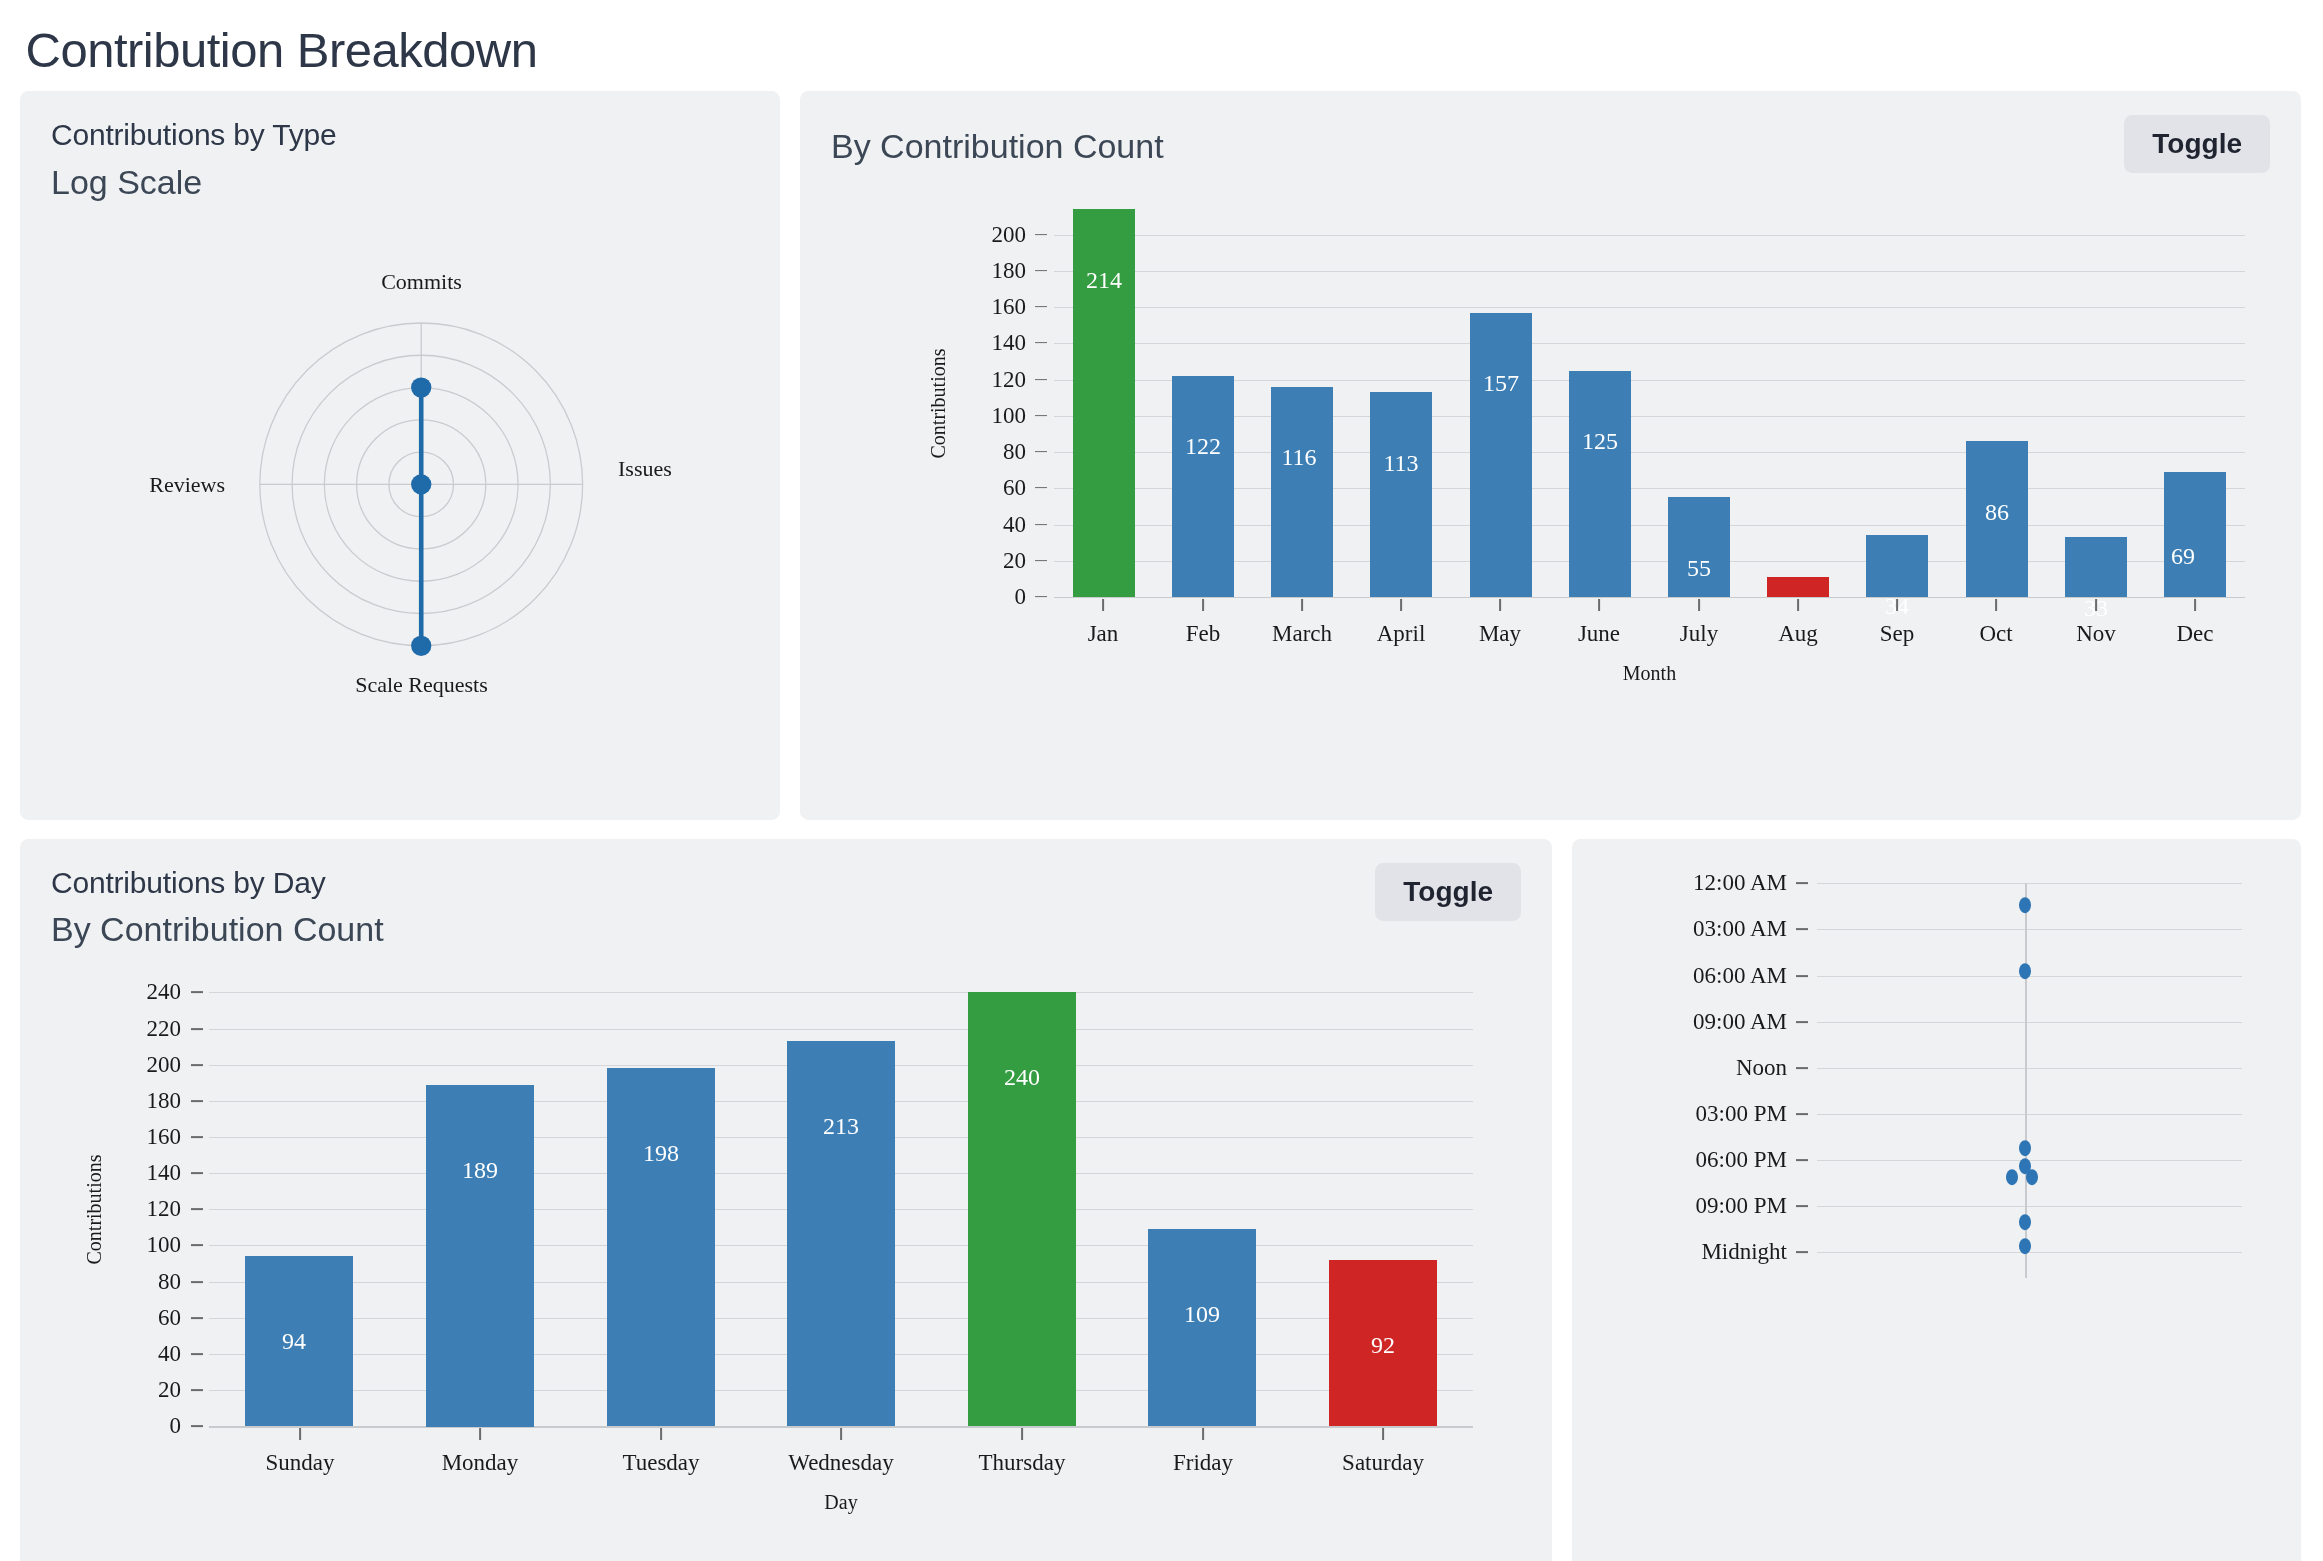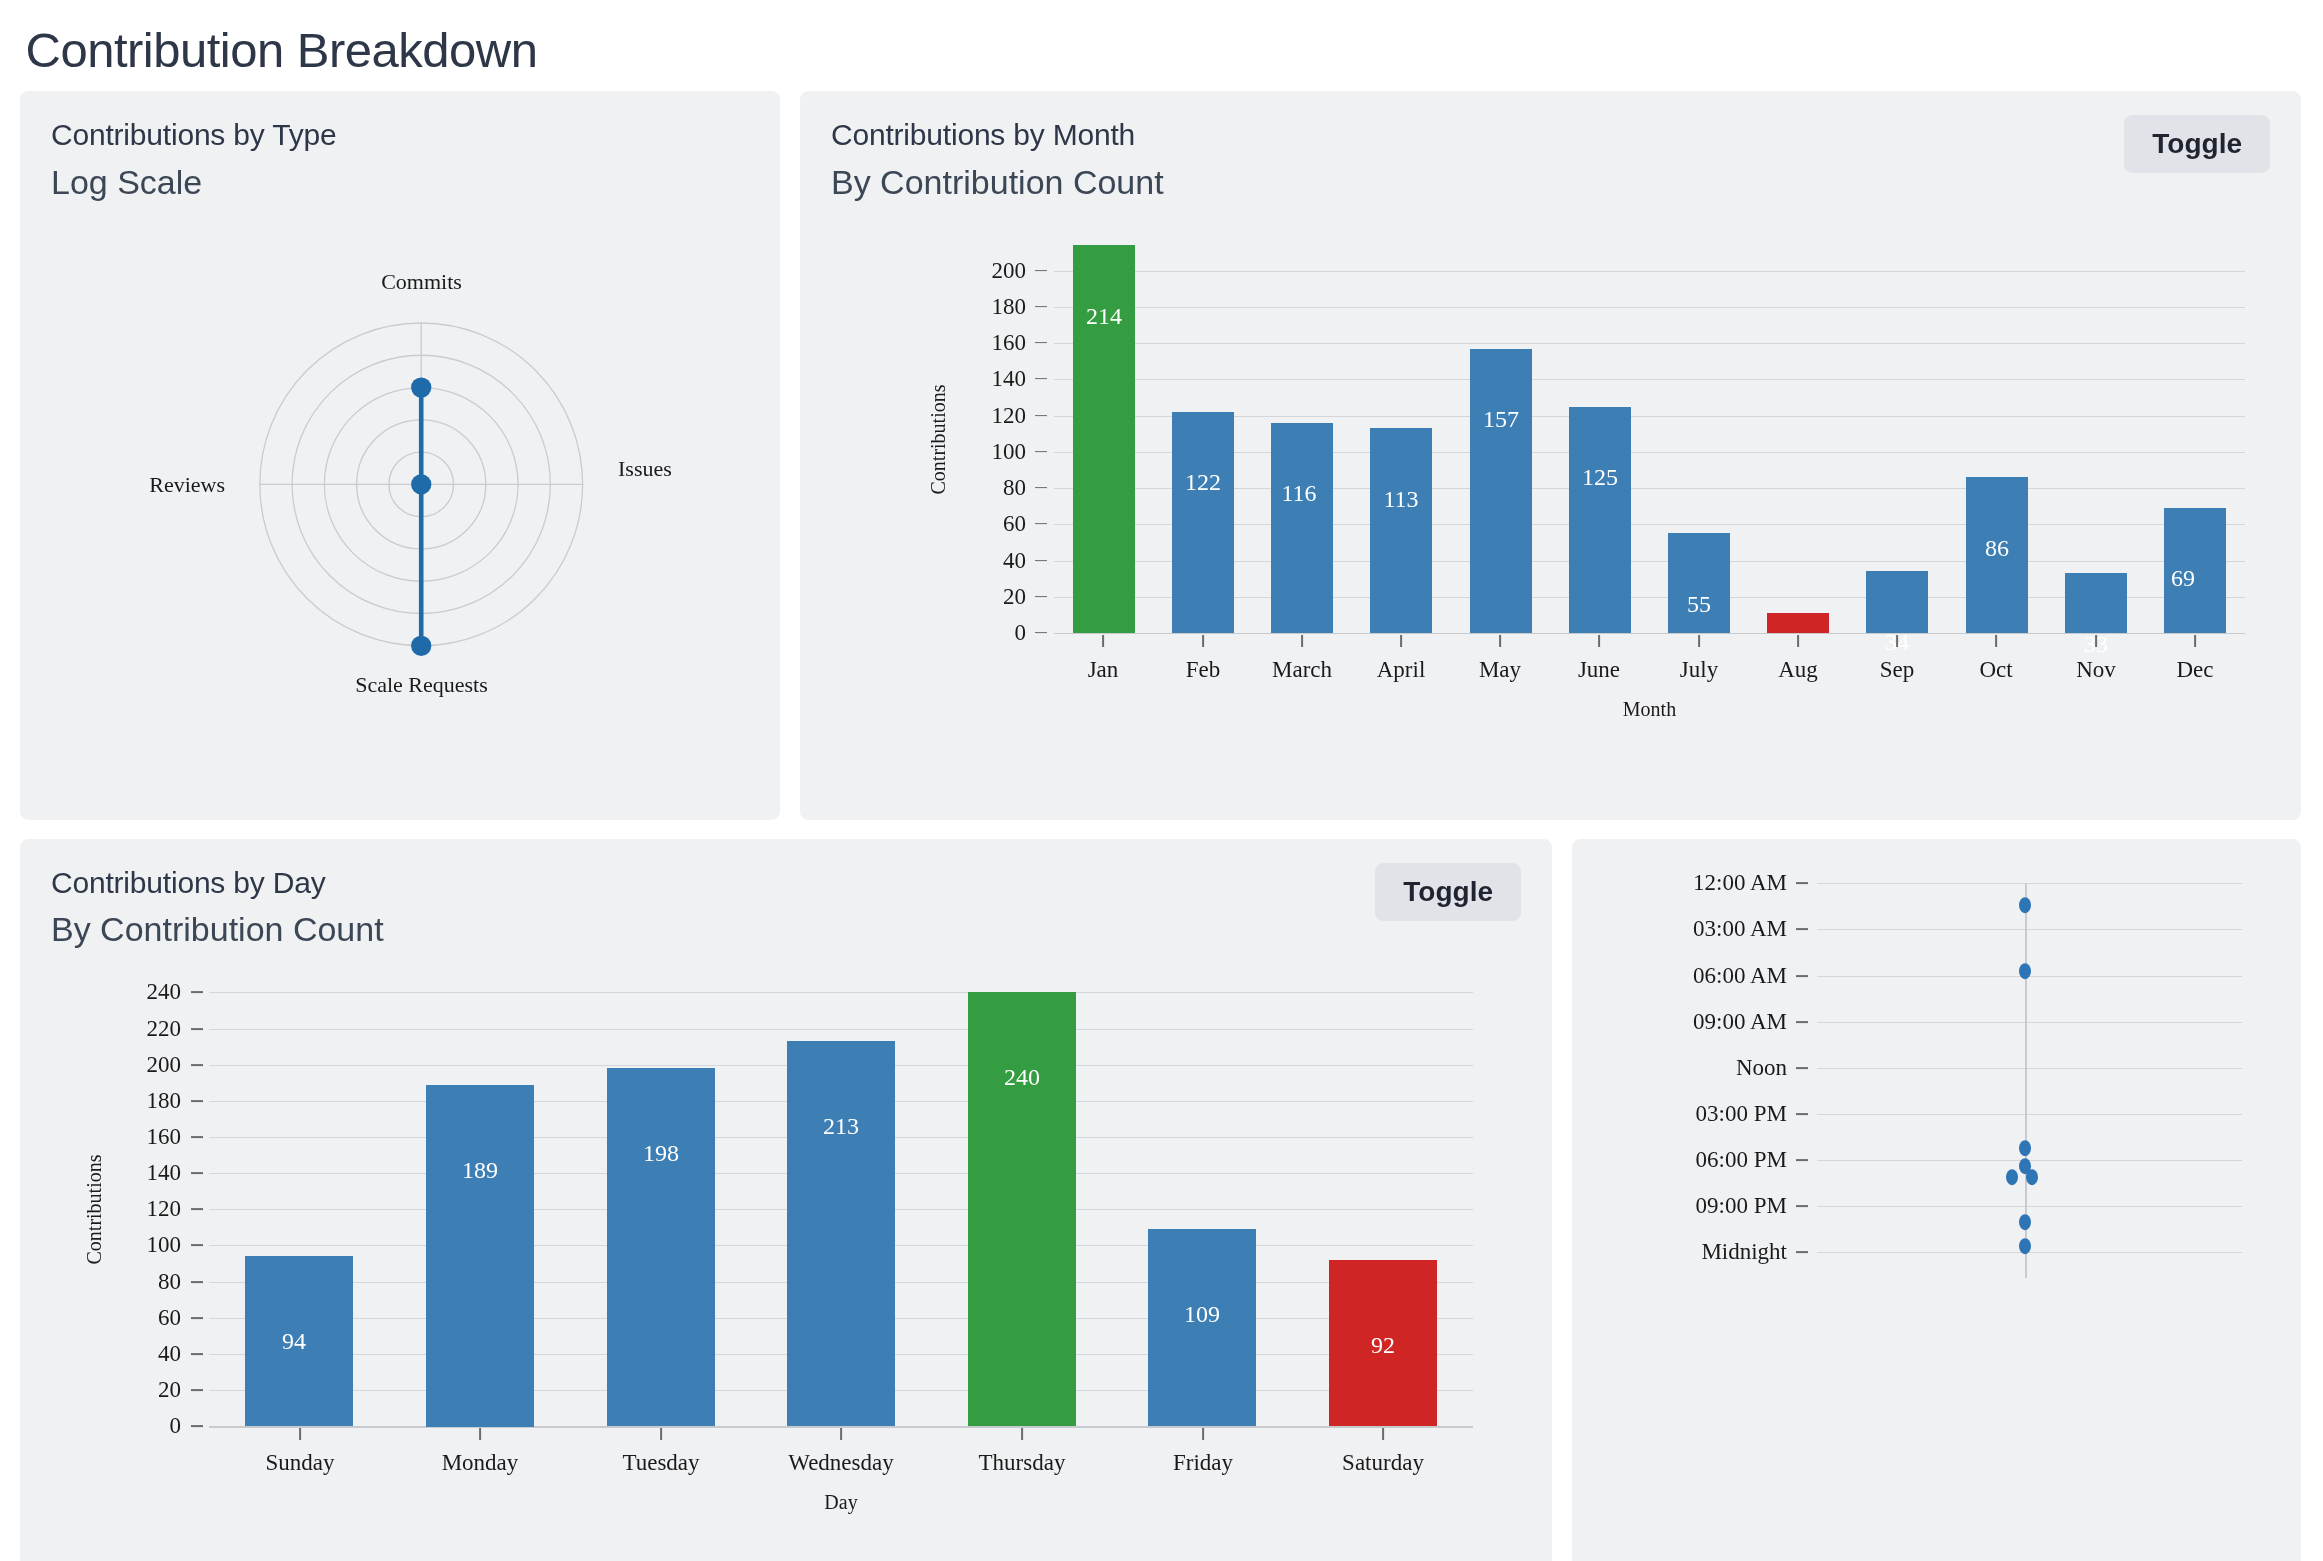--- a/index.html
+++ b/index.html
@@ -141,21 +141,20 @@
           </svg>
           <div class="radar-lbl" style="top: 66px; left: 0px; width: 803px; text-align: center;">Commits</div>
           <div class="radar-lbl" style="top: 253px; left: 598px;">Issues</div>
           <div class="radar-lbl" style="top: 469px; left: 0px; width: 803px; text-align: center;">Scale Requests</div>
           <div class="radar-lbl" style="top: 269px; left: 0px; width: 205px; text-align: right;">Reviews</div>
         </div>
     </div>
 
     <div class="card" id="card-month">
       <div class="card-head">
-        <div class="card-title">Contributions by Month</div>
         <div class="card-sub">By Contribution Count</div>
       </div>
       <button class="toggle-btn">Toggle</button>
       <div class="plot" id="month-plot" style="width: 1501px; height: 572px; position: relative;">
           <div class="gridline" style="left: 254px; top: 430px; width: 1191px;"></div>
           <div class="tickdash" style="left: 235px; top: 430px;"></div>
           <div class="ytick" style="top: 430px; right: 1275px;">0</div>
           <div class="gridline" style="left: 254px; top: 394px; width: 1191px;"></div>
           <div class="tickdash" style="left: 235px; top: 394px;"></div>
           <div class="ytick" style="top: 394px; right: 1275px;">20</div>
@@ -224,21 +223,21 @@
           <div class="xtick-lbl" style="left: 1097px; top: 454px;">Sep</div>
           <div class="bar" style="left: 1166px; top: 274px; width: 62px; height: 156px; background: rgb(61, 127, 181);"></div>
           <div class="bar-val" style="left: 1166px; width: 62px; top: 332px;">86</div>
           <div class="xtick-mark" style="left: 1196px; top: 432px;"></div>
           <div class="xtick-lbl" style="left: 1196px; top: 454px;">Oct</div>
           <div class="bar" style="left: 1265px; top: 370px; width: 62px; height: 60px; background: rgb(61, 127, 181);"></div>
           <div class="bar-val" style="left: 1265px; width: 62px; top: 428px;">33</div>
           <div class="xtick-mark" style="left: 1296px; top: 432px;"></div>
           <div class="xtick-lbl" style="left: 1296px; top: 454px;">Nov</div>
           <div class="bar" style="left: 1364px; top: 305px; width: 62px; height: 125px; background: rgb(61, 127, 181);"></div>
-          <div class="bar-val" style="left: 1364px; width: 38px; top: 362px;">69</div>
+          <div class="bar-val" style="left: 1364px; width: 38px; top: 376px;">69</div>
           <div class="xtick-mark" style="left: 1395px; top: 432px;"></div>
           <div class="xtick-lbl" style="left: 1395px; top: 454px;">Dec</div>
           <div class="xlabel" style="left: 254px; width: 1191px; text-align: center; top: 495px;">Month</div>
           <div class="ylabel" style="left: 138px; top: 225px; width: 185px; text-align: center; margin-left: -92px; margin-top: 0px;">Contributions</div>
         </div>
     </div>
   </div>
 
   <div class="grid-row bottom">
 

